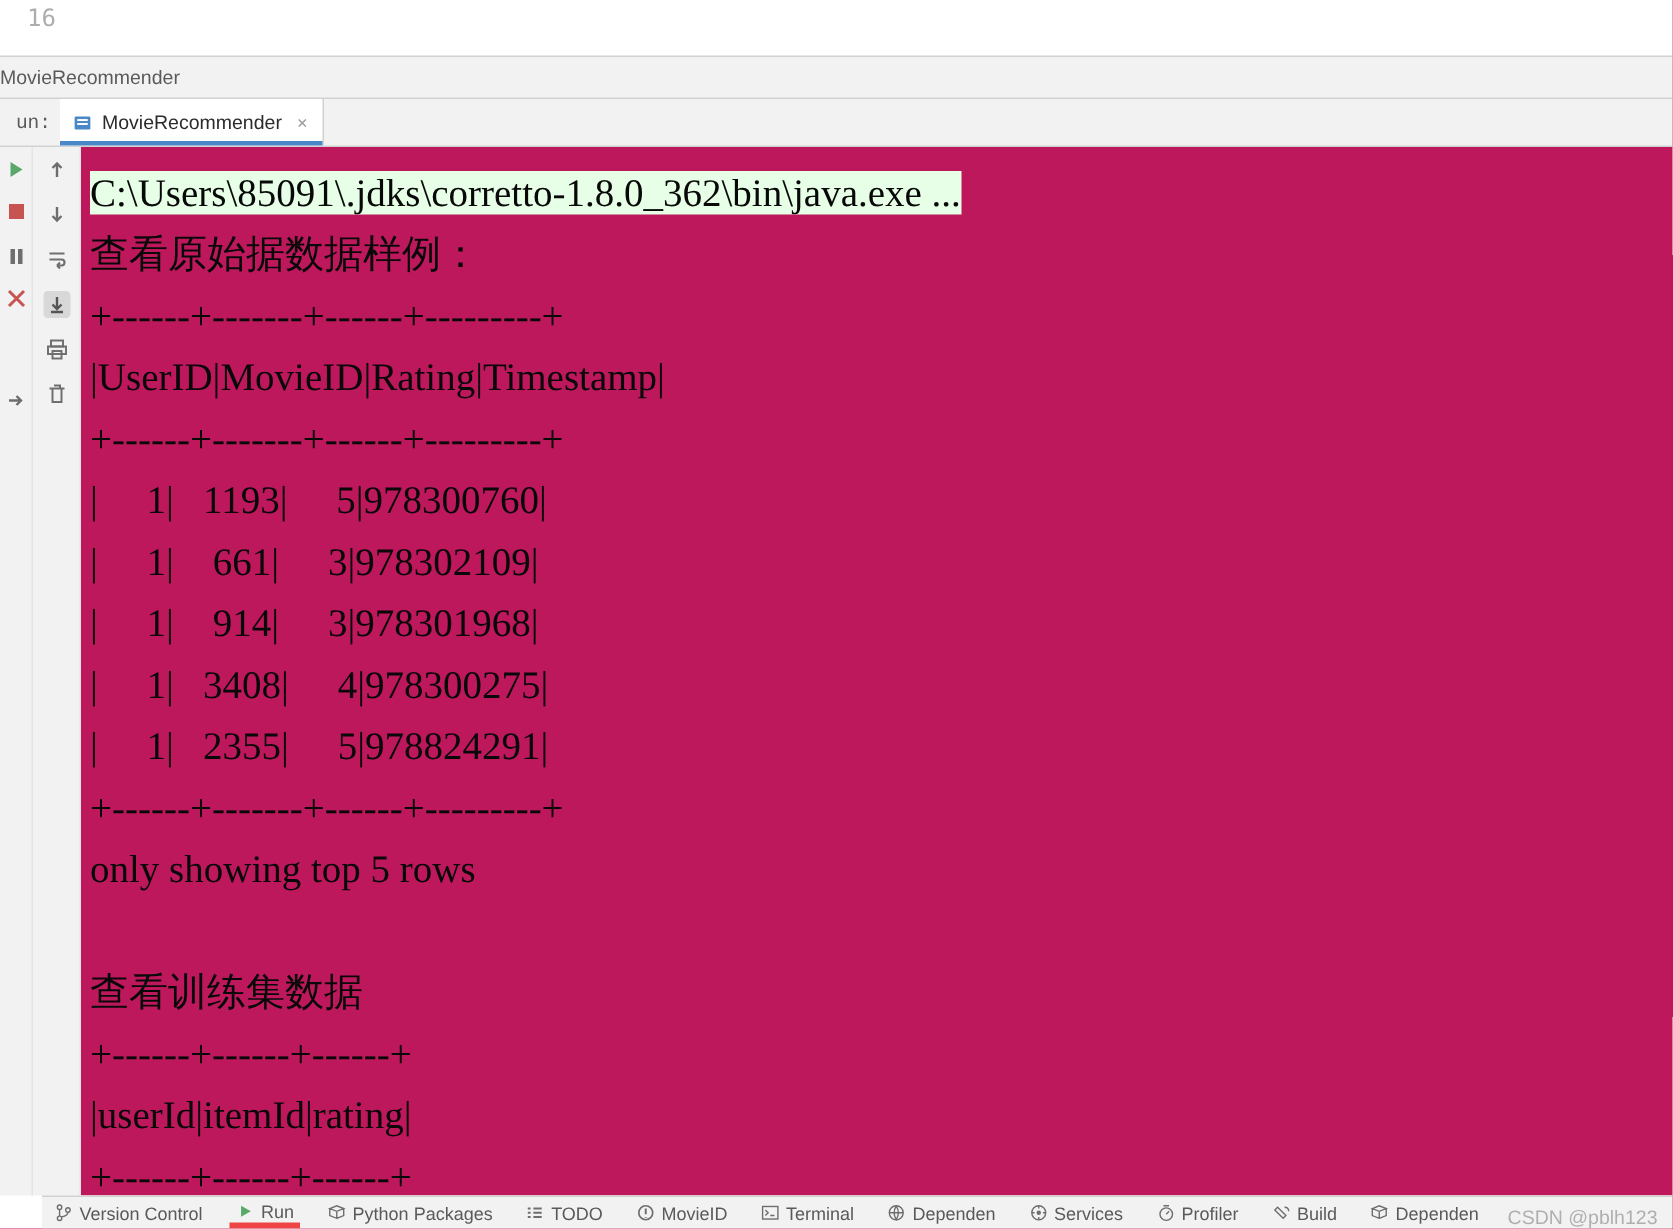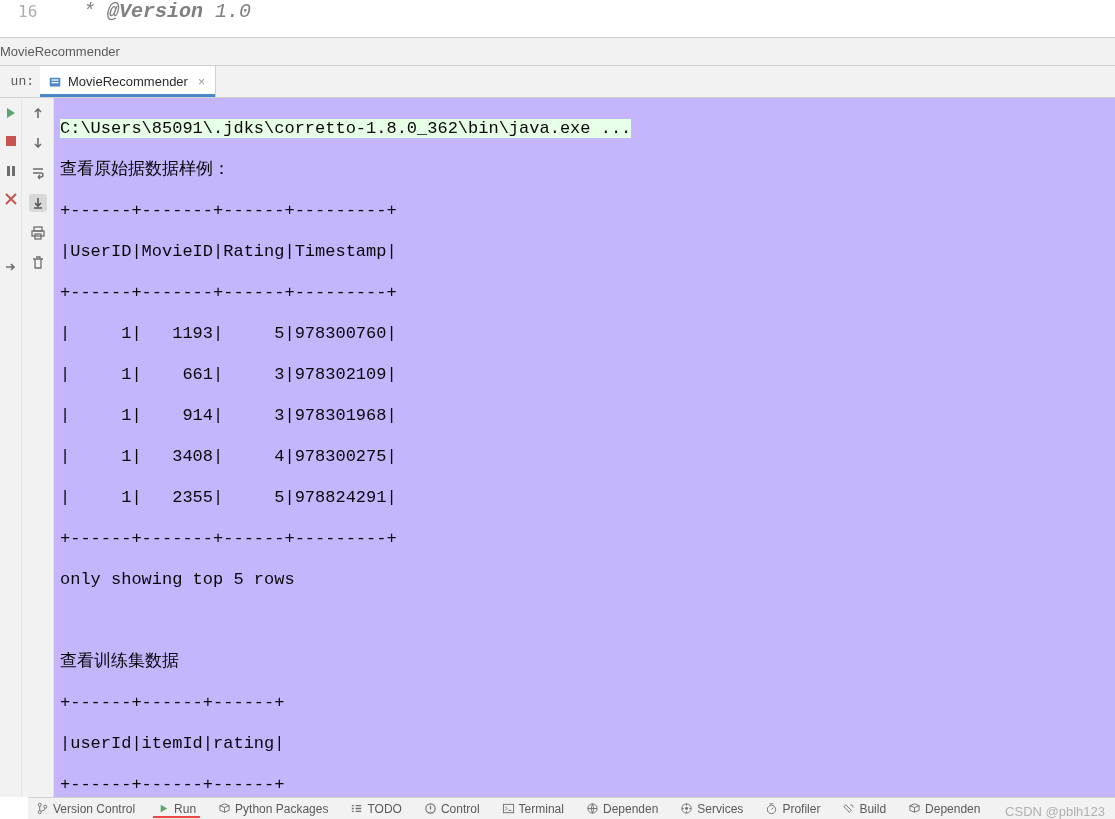--- a/index.html
+++ b/index.html
@@ -85,24 +85,24 @@
       display: flex;
       flex-direction: column;
       align-items: center;
       padding-top: 6px;
       gap: 12px;
     }
     .icon-btn { width: 18px; height: 18px; display: flex; align-items: center; justify-content: center; cursor: pointer; color: #6e6e6e; }
     .icon-btn svg { width: 16px; height: 16px; }
     .console-pane {
       flex: 1;
-      background: #c4b5fd;
+      background: #be185d;
       padding: 10px 6px 6px 6px;
-      font-family: Liberation Mono, monospace;
-      font-size: 17px;
+      font-family: Liberation Serif, serif;
+      font-size: 26px;
       line-height: 41px;
       color: #080808;
       white-space: pre;
       overflow: hidden;
     }
     .cmd-line { background: #e6ffe6; display: inline; }
     .bottom-bar {
       position: absolute;
       bottom: 0; left: 0; right: 0;
       height: 22px;
@@ -110,41 +110,36 @@
       border-top: 1px solid #d1d1d1;
       display: flex;
       align-items: center;
       font-size: 12px;
       color: #5a5a5a;
       gap: 14px;
       padding-left: 4px;
       margin-left: 28px;
     }
     .bottom-item { display: flex; align-items: center; gap: 4px; padding: 0 4px; cursor: pointer;}
-    .bottom-item.active { border-bottom: 2px solid #ef4444; padding-top:2px; }
+    .bottom-item.active { border-bottom: 4px solid #ef4444; padding-top:2px; }
     .bottom-icon { width: 13px; height: 13px; display:inline-flex; align-items:center; justify-content:center;}
     .watermark {
       position: absolute;
       bottom: 0; right: 10px;
       font-size: 13px;
       color: rgba(120,120,120,0.55);
       font-family: Arial, sans-serif;
     }
     .bk-stack{ width:13px; height:13px; display:inline-block;}
   </style>
 </head>
 <body>
 
 <div class="editor-strip">
   <span class="ln">16</span>
-  <span class="doc">
-    <span>*</span>
-    <span class="at">@Version</span>
-    <span>1.0</span>
-  </span>
 </div>
 
 <div class="breadcrumb-bar">
   <span>MovieRecommender</span>
 </div>
 
 <div class="run-row">
   <span class="run-label">un:</span>
   <div class="run-tab">
     <span class="app-icon">
@@ -279,21 +274,21 @@
       </span>
     <span>TODO</span>
   </div>
   <div class="bottom-item">
     <span class="bottom-icon">
         <svg viewBox="0 0 14 14">
           <circle cx="7" cy="7" r="5" fill="none" stroke="#6e6e6e" stroke-width="1.2"></circle>
           <path d="M7 4 V8 M7 10 V10.5" stroke="#6e6e6e" stroke-width="1.4"></path>
         </svg>
       </span>
-    <span>Control</span>
+    <span>MovieID</span>
   </div>
   <div class="bottom-item">
     <span class="bottom-icon">
         <svg viewBox="0 0 14 14">
           <rect x="1.5" y="2.5" width="11" height="9" fill="none" stroke="#6e6e6e"></rect>
           <path d="M3.5 5 L5.5 7 L3.5 9 M7 9 H10" stroke="#6e6e6e" fill="none"></path>
         </svg>
       </span>
     <span>Terminal</span>
   </div>

